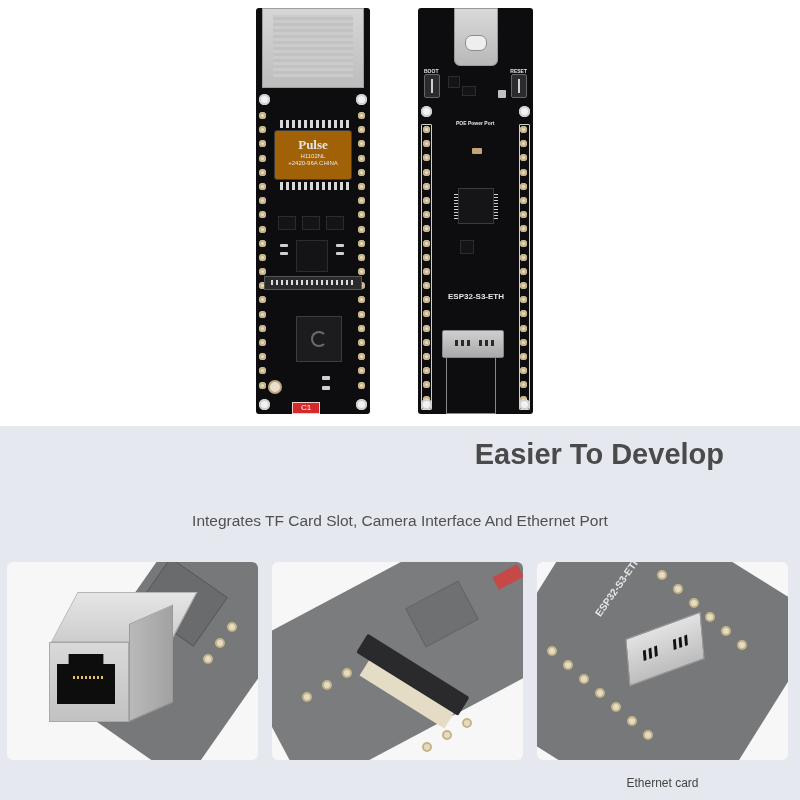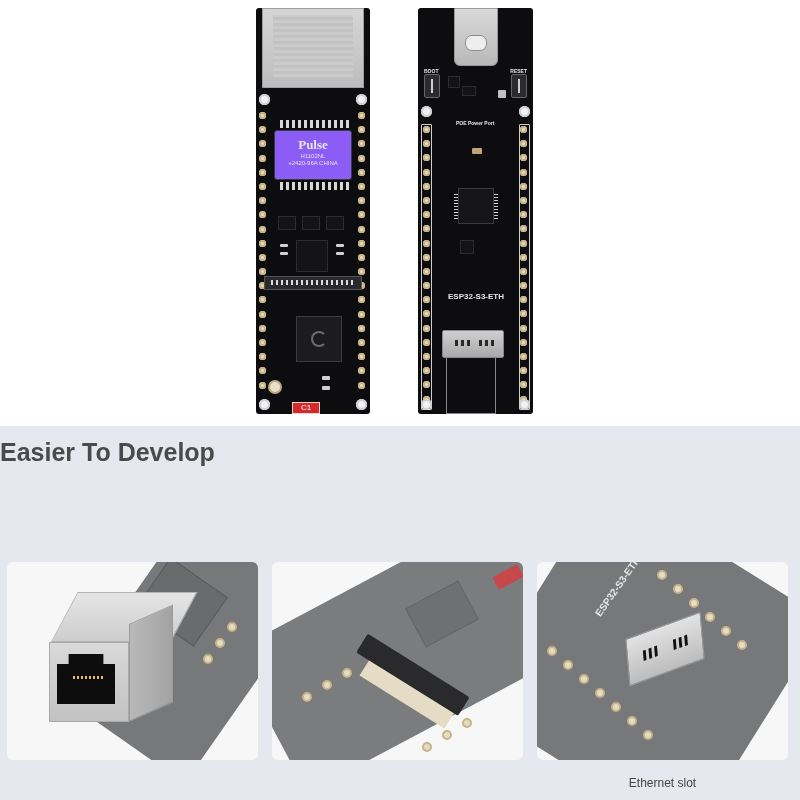--- a/index.html
+++ b/index.html
@@ -12,21 +12,21 @@
   .board.front { left: 256px; top: 8px; width: 114px; height: 406px; }
   .board.back { left: 418px; top: 8px; width: 115px; height: 406px; }
 
   .pin-col { position: absolute; top: 0; width: 10px; display: flex; flex-direction: column; gap: 7.2px; }
   .pin { width: 7px; height: 7px; border-radius: 50%; background: #e9dcc0; box-shadow: inset 0 0 0 2px #c7b488; }
   .pin-strip { position: absolute; width: 11px; border: 1px solid #cfcfcf; border-radius: 1px; }
   .mount-hole { position: absolute; width: 11px; height: 11px; border-radius: 50%; background: #f2f2f2; box-shadow: inset 0 0 0 2px #d0d0d0; }
 
   .rj45 { position: absolute; left: 6px; top: 0; width: 102px; height: 80px; background: linear-gradient(180deg,#d6d6d6,#bdbdbd); border: 1px solid #9e9e9e; }
   .rj45::after { content:""; position:absolute; left:10px; top:6px; right:10px; bottom:10px; background: repeating-linear-gradient(0deg,#cbcbcb 0 3px,#c2c2c2 3px 6px); }
-  .pulse-chip { position: absolute; left: 18px; top: 122px; width: 78px; height: 50px; background: #8b5cf6; border: 1px solid #3a3a3d; border-radius: 3px; color: #e6e6e6; text-align: center; }
+  .pulse-chip { position: absolute; left: 18px; top: 122px; width: 78px; height: 50px; background: #a16207; border: 1px solid #3a3a3d; border-radius: 3px; color: #e6e6e6; text-align: center; }
   .pulse-chip .brand { font-family: "Liberation Serif", serif; font-size: 13px; font-weight: bold; margin-top: 6px; }
   .pulse-chip .pn { font-size: 6px; line-height: 7px; }
   .legs { position: absolute; height: 8px; display: flex; gap: 3px; }
   .legs span { width: 3px; height: 8px; background: #d8d8d8; }
   .small-ic { position: absolute; background: #141416; border: 1px solid #2c2c2f; }
   .smd { position: absolute; background: #cfcfcf; border-radius: 1px; }
   .fpc { position: absolute; left: 8px; top: 268px; width: 98px; height: 14px; background: #2a2a2c; border: 1px solid #555; }
   .fpc::after { content:""; position:absolute; left:6px; right:6px; top:3px; height:5px; background: repeating-linear-gradient(90deg,#dcdcdc 0 2px,#2a2a2c 2px 5px); }
   .esp-chip { position: absolute; left: 40px; top: 308px; width: 46px; height: 46px; background: #1c1c1e; border: 1px solid #3d3d40; }
   .esp-logo { position: absolute; left: 14px; top: 14px; width: 16px; height: 16px; border-radius: 50%; border: 2px solid #6b6b6e; border-right-color: transparent; }
@@ -40,21 +40,21 @@
   .silk { position: absolute; color: #e6e6e6; font-weight: bold; white-space: nowrap; }
   .qfp { position: absolute; left: 40px; top: 180px; width: 36px; height: 36px; background: #151517; border: 1px solid #3a3a3d; }
   .qfp::before { content:""; position:absolute; left:-5px; top:4px; bottom:4px; width:4px; background: repeating-linear-gradient(0deg,#cfcfcf 0 1px,transparent 1px 3px); }
   .qfp::after { content:""; position:absolute; right:-5px; top:4px; bottom:4px; width:4px; background: repeating-linear-gradient(0deg,#cfcfcf 0 1px,transparent 1px 3px); }
   .tf-slot { position: absolute; left: 24px; top: 322px; width: 62px; height: 28px; background: linear-gradient(180deg,#cfcfcf,#a9a9a9); border: 1px solid #888; border-radius: 2px; }
   .tf-slot .c { position:absolute; top:9px; width:3px; height:6px; background:#2a2a2a; }
   .tf-tray { position: absolute; left: 28px; top: 350px; width: 50px; height: 56px; border: 1px solid #888; border-top: none; }
 
   
   .features { position: absolute; left: 0; top: 426px; width: 800px; height: 374px; background: #e6e8f0; }
-  .features-title { position: absolute; left: 0; top: 12px; width: 724px; text-align: left; font-size: 25px; color: #4a4a4a; letter-spacing: 0; }
+  .features-title { position: absolute; left: 0; top: 12px; width: 724px; text-align: right; font-size: 29px; color: #4a4a4a; letter-spacing: 0; }
   .features-sub { position: absolute; left: 0; top: 86px; width: 800px; text-align: center; font-size: 15.5px; color: #505050; }
 
   .card { position: absolute; top: 136px; width: 251px; height: 198px; background: #f7f7f7; border-radius: 6px; overflow: hidden; }
   .card-1 { left: 7px; }
   .card-2 { left: 272px; }
   .card-3 { left: 537px; }
   .card-label { position: absolute; top: 350px; width: 251px; text-align: center; font-size: 12px; color: #444; }
   .label-1 { left: 7px; } .label-2 { left: 272px; } .label-3 { left: 537px; }
 
   
@@ -265,20 +265,21 @@
           <div class="c" style="left:48px"></div>
       </div>
       <div class="tf-tray"></div>
       <div class="mount-hole" style="left:3px;bottom:4px"></div>
       <div class="mount-hole" style="right:3px;bottom:4px"></div>
     </div>
   </section>
 
   <section class="features">
     <h1 class="features-title">Easier To Develop</h1>
+    <p class="features-sub">Integrates TF Card Slot, Camera Interface And Ethernet Port</p>
 
     <div class="card card-1">
       <div class="c1-pcb"></div>
       <div class="c1-pulse"></div>
       <div class="pad-grey" style="left:220px;top:60px"></div>
       <div class="pad-grey" style="left:208px;top:76px"></div>
       <div class="pad-grey" style="left:196px;top:92px"></div>
       <div class="c1-jack-top"></div>
       <div class="c1-jack-side"></div>
       <div class="c1-jack-front"></div>
@@ -317,15 +318,15 @@
       <div class="c3-text">ESP32-S3-ETH</div>
       <div class="c3-slot">
         <div class="c" style="left:16px"></div>
           <div class="c" style="left:22px"></div>
           <div class="c" style="left:28px"></div>
         <div class="c" style="left:48px"></div>
           <div class="c" style="left:54px"></div>
           <div class="c" style="left:60px"></div>
       </div>
     </div>
-    <div class="card-label label-3">Ethernet slot</div>
+    <div class="card-label label-3">Ethernet card</div>
   </section>
 </div>
 
 </body></html>

